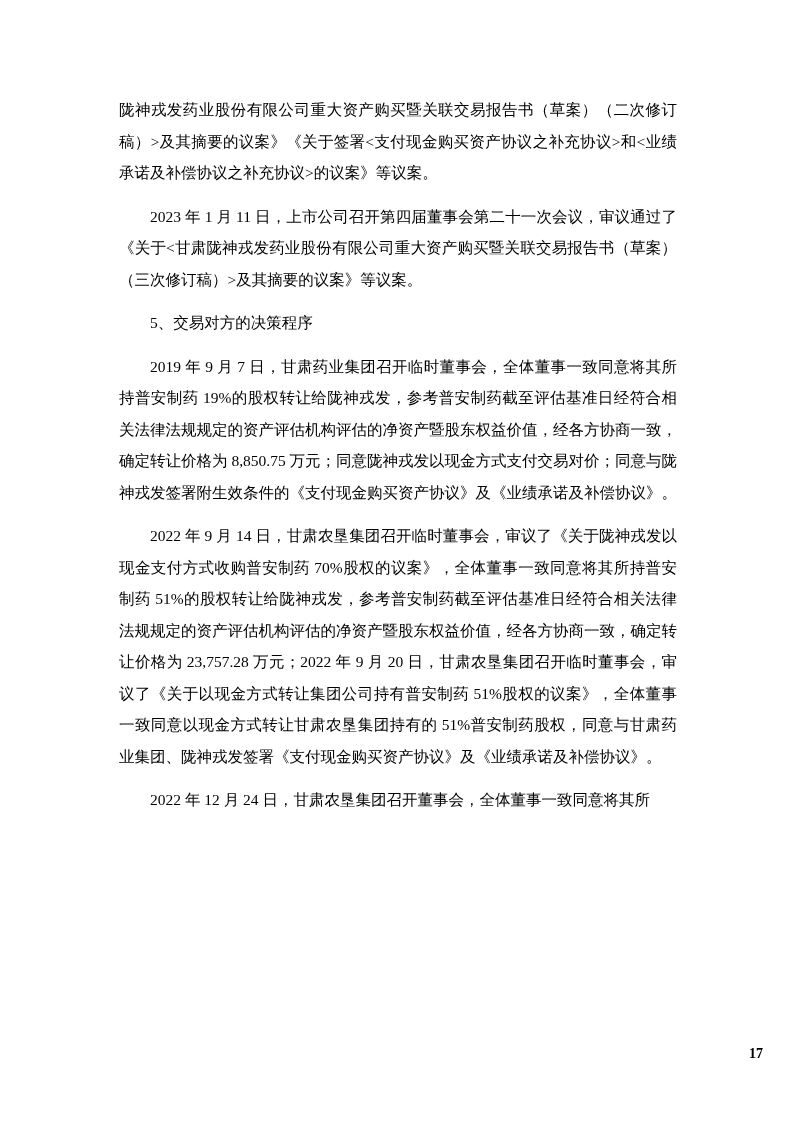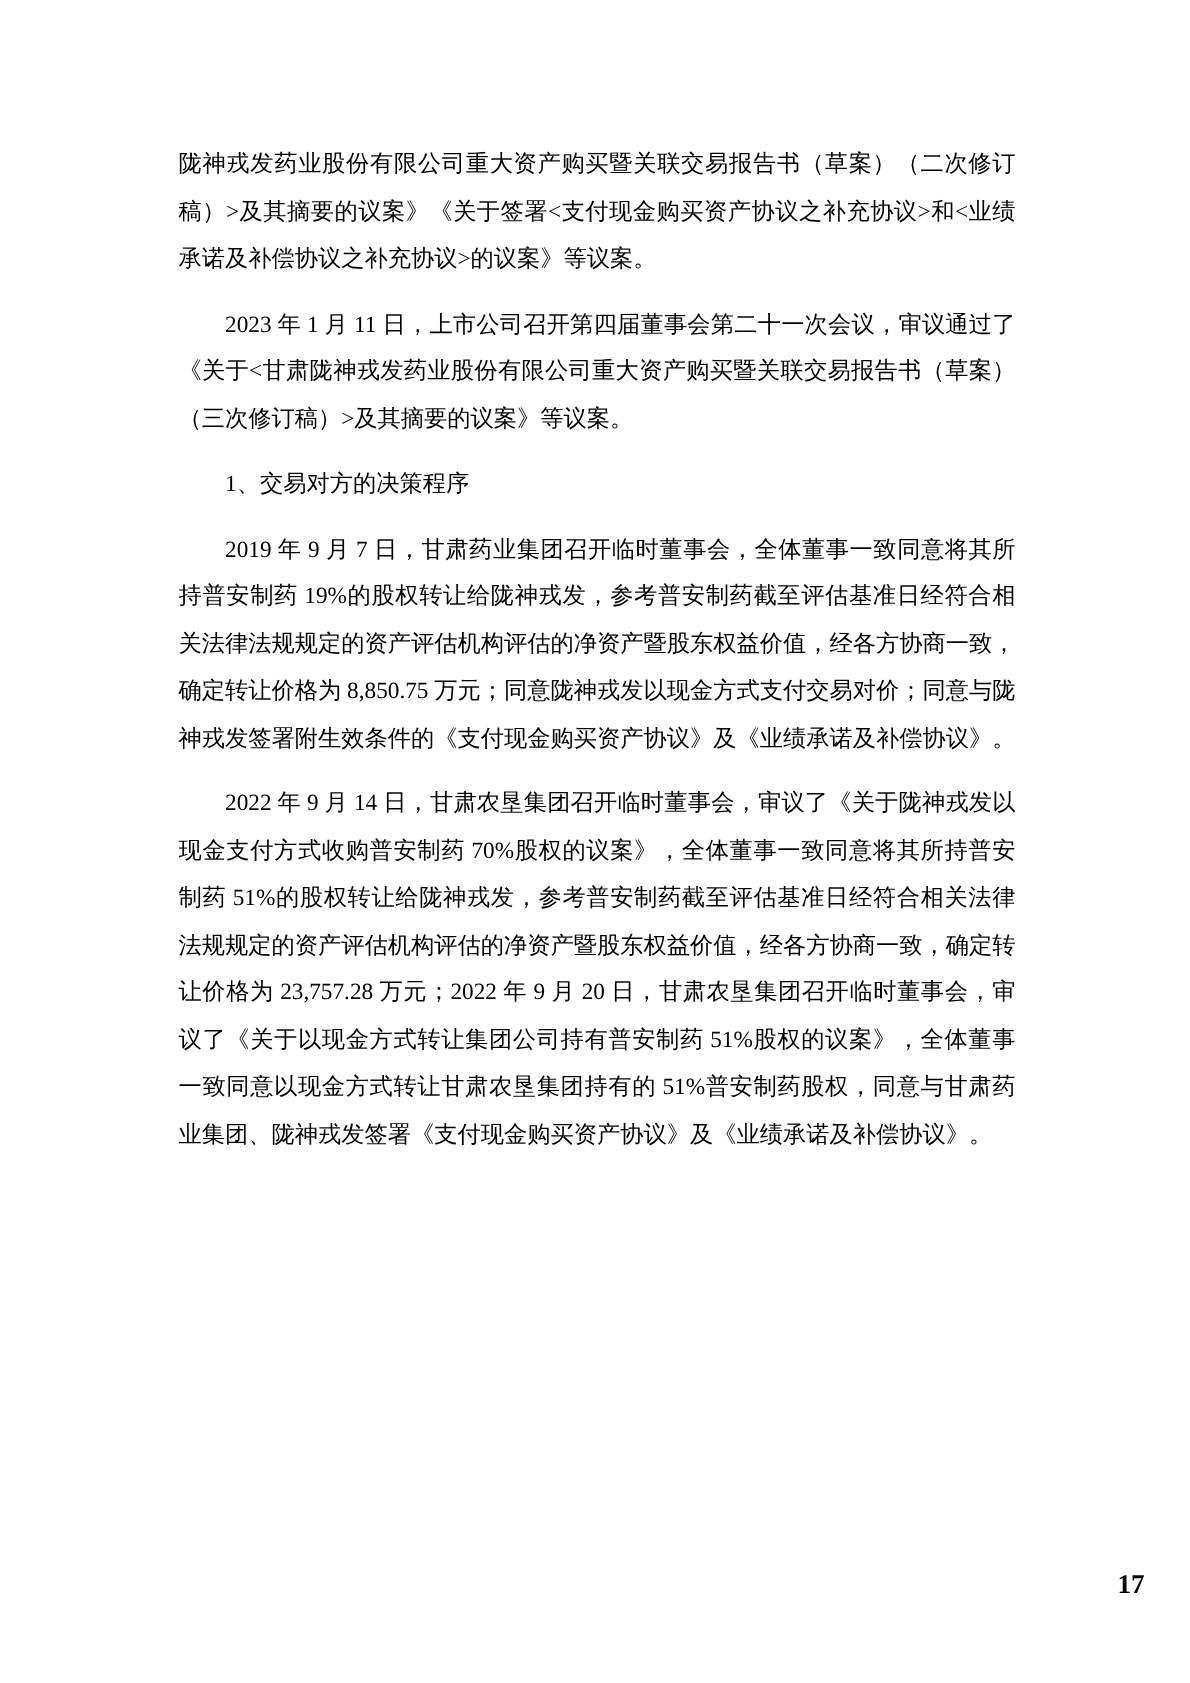--- a/index.html
+++ b/index.html
@@ -36,31 +36,32 @@
   .para.bold {
     font-weight: normal;
   }
   .para.heading {
     margin-bottom: 12px;
   }
   .page-number {
     position: absolute;
     right: 30px;
     top: 1046px;
-    font-size: 18px;
+    font-size: 14px;
     font-weight: bold;
     font-family: "Liberation Serif", "DejaVu Serif", serif;
     color: #000000;
   }
 </style>
 </head>
 <body>
 
 <div class="page">
   <div class="content">
     <p class="para no-indent">陇神戎发药业股份有限公司重大资产购买暨关联交易报告书（草案）（二次修订稿）&gt;及其摘要的议案》《关于签署&lt;支付现金购买资产协议之补充协议&gt;和&lt;业绩承诺及补偿协议之补充协议&gt;的议案》等议案。</p>
     <p class="para bold">2023 年 1 月 11 日，上市公司召开第四届董事会第二十一次会议，审议通过了《关于&lt;甘肃陇神戎发药业股份有限公司重大资产购买暨关联交易报告书（草案）（三次修订稿）&gt;及其摘要的议案》等议案。</p>
-    <p class="para heading">1、交易对方的决策程序</p>
+    <p class="para heading">5、交易对方的决策程序</p>
     <p class="para">2019 年 9 月 7 日，甘肃药业集团召开临时董事会，全体董事一致同意将其所持普安制药 19%的股权转让给陇神戎发，参考普安制药截至评估基准日经符合相关法律法规规定的资产评估机构评估的净资产暨股东权益价值，经各方协商一致，确定转让价格为 8,850.75 万元；同意陇神戎发以现金方式支付交易对价；同意与陇神戎发签署附生效条件的《支付现金购买资产协议》及《业绩承诺及补偿协议》。</p>
     <p class="para">2022 年 9 月 14 日，甘肃农垦集团召开临时董事会，审议了《关于陇神戎发以现金支付方式收购普安制药 70%股权的议案》，全体董事一致同意将其所持普安制药 51%的股权转让给陇神戎发，参考普安制药截至评估基准日经符合相关法律法规规定的资产评估机构评估的净资产暨股东权益价值，经各方协商一致，确定转让价格为 23,757.28 万元；2022 年 9 月 20 日，甘肃农垦集团召开临时董事会，审议了《关于以现金方式转让集团公司持有普安制药 51%股权的议案》，全体董事一致同意以现金方式转让甘肃农垦集团持有的 51%普安制药股权，同意与甘肃药业集团、陇神戎发签署《支付现金购买资产协议》及《业绩承诺及补偿协议》。</p>
+    <p class="para">2022 年 12 月 24 日，甘肃农垦集团召开董事会，全体董事一致同意将其所</p>
   </div>
   <div class="page-number">17</div>
 </div>
 
 </body></html>

